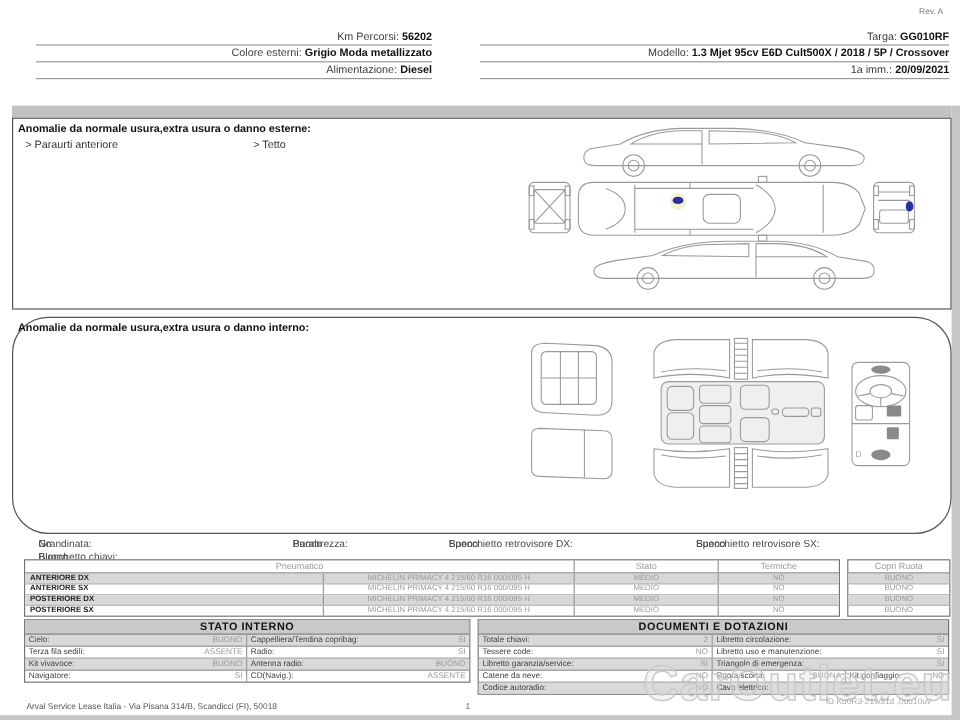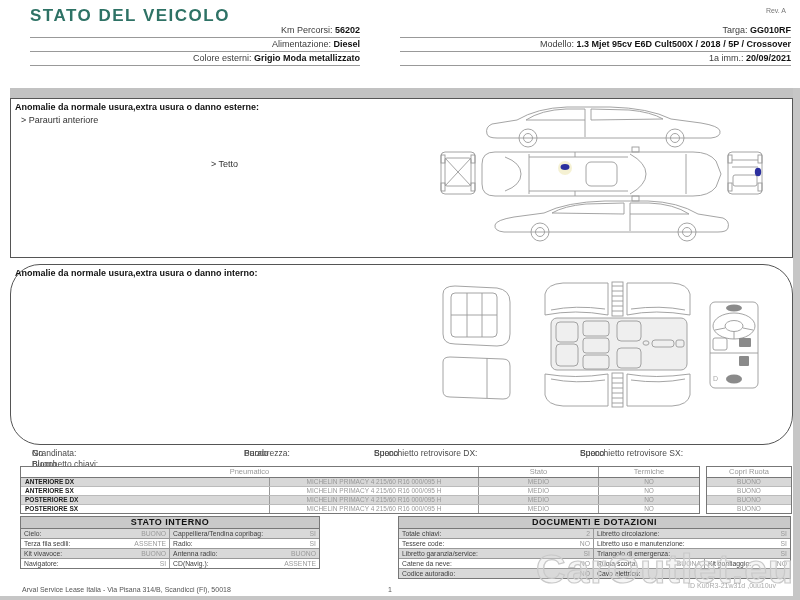--- a/index.html
+++ b/index.html
@@ -19,21 +19,21 @@
             color:#3c3c3c;white-space:nowrap;overflow:hidden;text-align:right;}
   .info-row .v{font-weight:bold;color:#111;}
 
   .graybar{position:absolute;left:10px;top:88px;width:783px;height:10px;background:#c2c2c2;}
 
   .sec{position:absolute;left:10px;width:783px;border:1px solid #555;background:#fff;box-sizing:border-box;}
   .sec-ext{top:98px;height:160px;}
   .sec-int{top:264px;height:181px;border-radius:30px;}
   .sec-h{font-size:9px;font-weight:bold;color:#111;padding:3px 0 0 4px;}
   .anom{position:absolute;top:16px;font-size:9px;color:#333;}
-  .anom1{left:10px;} .anom2{left:200px;margin-top:44px;}
+  .anom1{left:10px;} .anom2{left:200px;}
 
   .diagram{position:absolute;}
   .diag-ext{left:425px;top:100px;width:365px;height:158px;}
   .diag-int{left:425px;top:278px;width:350px;height:160px;}
 
   .cond{position:absolute;left:20px;top:448px;width:772px;height:22px;font-size:8.5px;color:#4a4a4a;margin-left:12px;}
   .cond span{position:absolute;white-space:nowrap;}
   .c1{left:0;top:0;} .c2{left:212px;top:0;} .c3{left:342px;top:0;} .c4{left:548px;top:0;}
   .c5{left:0;top:11px;}
 
@@ -46,21 +46,21 @@
   .th:last-child{border-right:none;}
   .tr{display:flex;height:8px;line-height:8px;font-size:6.5px;border-bottom:1px solid #bbb;}
   .tr:last-child{border-bottom:none;}
   .tr.g{background:#d8d8d8;}
   .tc{box-sizing:border-box;border-right:1px solid #999;text-align:center;color:#999;
       overflow:hidden;white-space:nowrap;}
   .tc:last-child{border-right:none;}
   .tc.pos{text-align:left;padding-left:4px;font-weight:bold;color:#222;}
 
   .itbl{position:absolute;top:516px;border:1px solid #777;box-sizing:border-box;background:#fff;font-size:6.8px;}
-  .itbl-si{left:20px;width:300px;}
+  .itbl-si{left:20px;width:372px;}
   .itbl-doc{left:398px;width:393px;}
   .ititle{height:11px;line-height:11px;background:#c9c9c9;text-align:center;font-weight:bold;
           font-size:9px;color:#111;border-bottom:1px solid #777;letter-spacing:0.5px;}
   .ir{display:flex;height:9px;line-height:9px;border-bottom:1px solid #999;}
   .ir:last-child{border-bottom:none;}
   .ir.g{background:#d9d9d9;}
   .cell{display:flex;justify-content:space-between;align-items:center;box-sizing:border-box;
         border-right:1px solid #999;padding:0 3px;overflow:hidden;white-space:nowrap;}
   .cell:last-child{border-right:none;}
   .lab{color:#3f3f3f;} .val{color:#9a9a9a;}
@@ -77,35 +77,34 @@
   svg .dk{fill:#8a8a8a;stroke:none;}
 </style>
 </head>
 <body>
 
 <div class="page">
 
   <div class="edge-right"></div>
   <div class="edge-bottom"></div>
 
-  <div class="title">STATO DEL VEICOLO</div>
   <div class="rev">Rev. A</div>
 
   <div class="info info-left">
     <div class="info-row">
       <span class="l">Km Percorsi:</span>
       <span class="v">56202</span>
     </div>
     <div class="info-row">
+      <span class="l">Colore esterni:</span>
+      <span class="v">Grigio Moda metallizzato</span>
+    </div>
+    <div class="info-row">
       <span class="l">Alimentazione:</span>
       <span class="v">Diesel</span>
-    </div>
-    <div class="info-row">
-      <span class="l">Colore esterni:</span>
-      <span class="v">Grigio Moda metallizzato</span>
     </div>
   </div>
 
   <div class="info info-right">
     <div class="info-row">
       <span class="l">Targa:</span>
       <span class="v">GG010RF</span>
     </div>
     <div class="info-row">
       <span class="l">Modello:</span>

